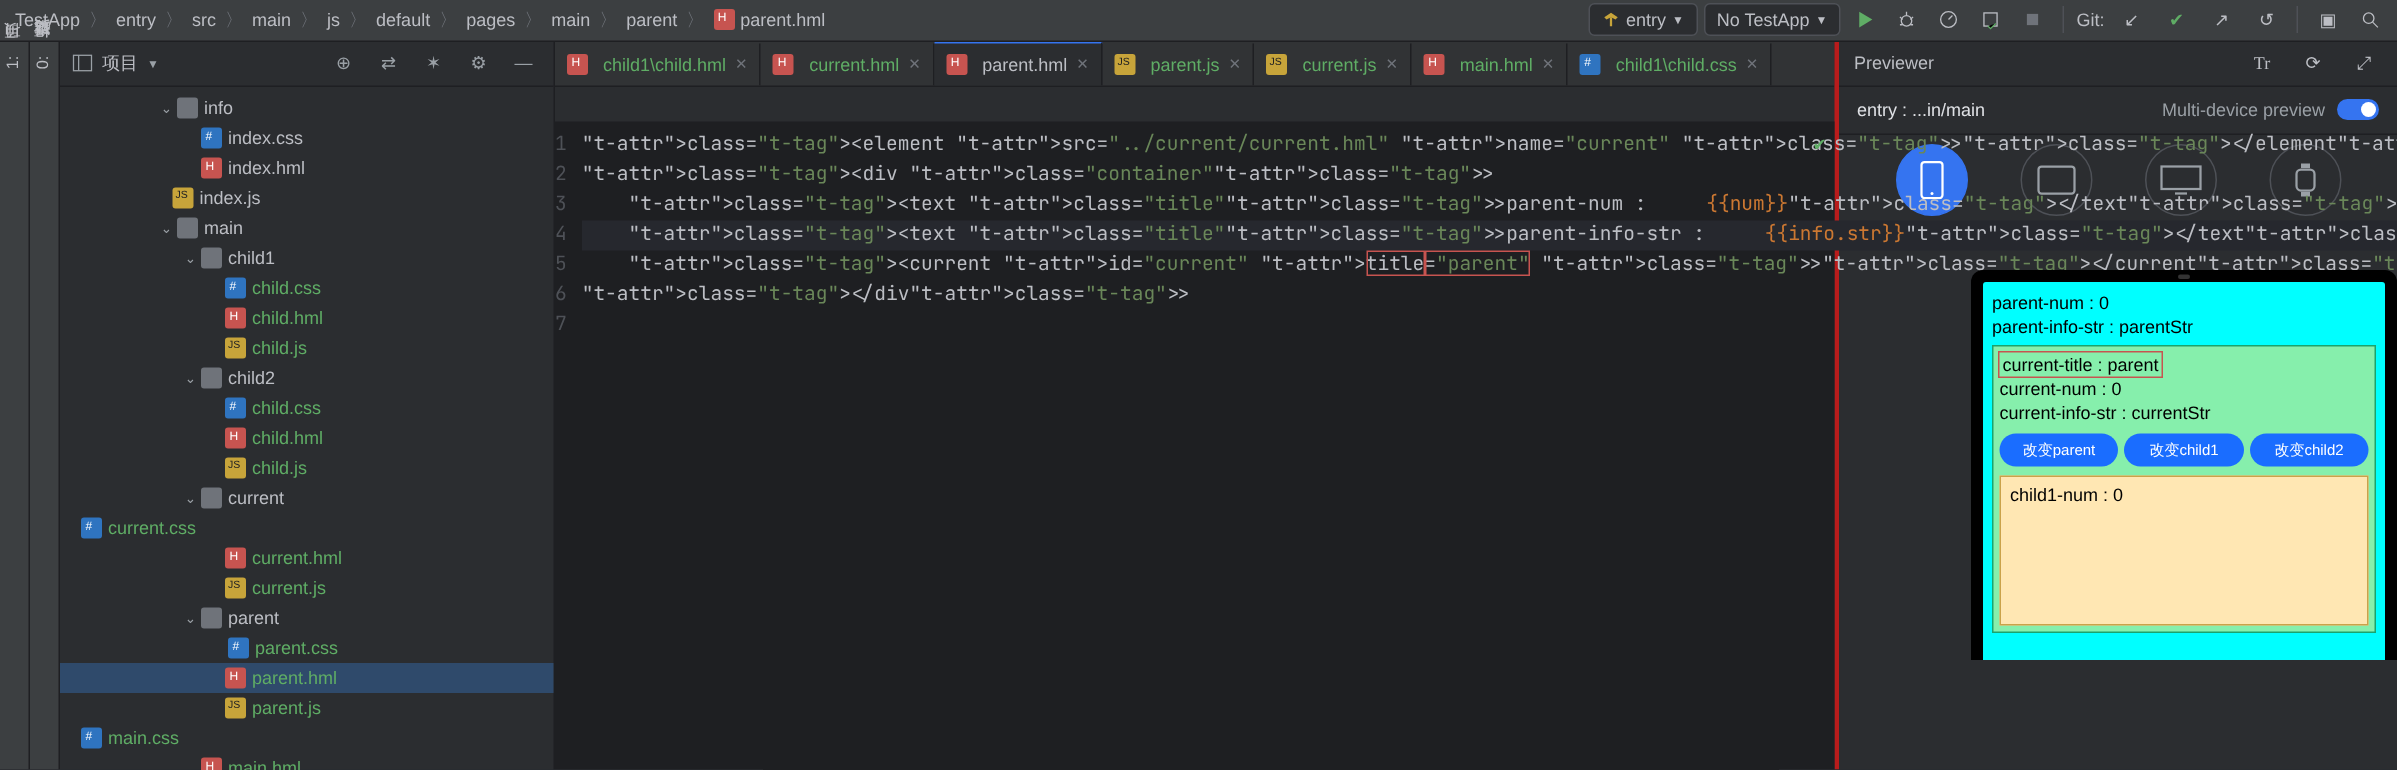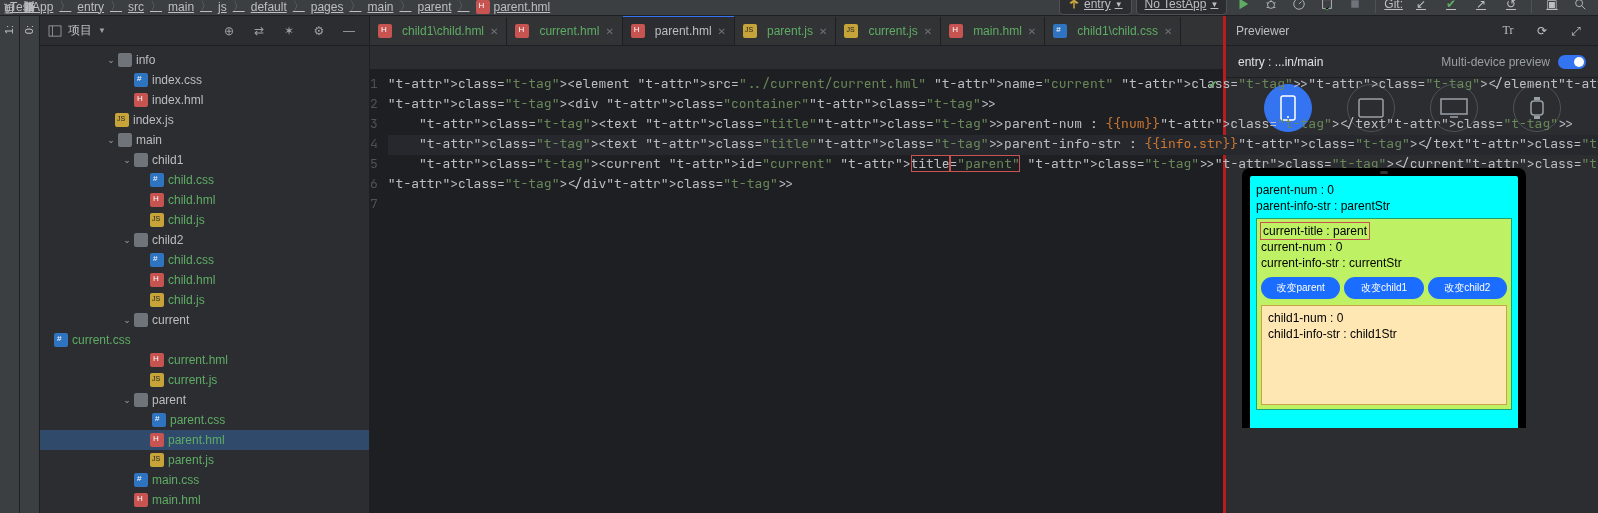--- a/index.html
+++ b/index.html
@@ -9,27 +9,26 @@
     background: #2b2d30;
     color: #bcbec4;
     width: 1598px;
     height: 513px;
     overflow: hidden;
     display: flex;
     flex-direction: column;
   }
   
   .topbar {
-    height: 16px;
+    height: 28px;
     display: flex;
-    align-items: flex-end;
+    align-items: center;
     background: #3c3f41;
     border-bottom: 1px solid #1e1f22;
     padding: 0 6px;
-    text-decoration: underline;
   }
   .breadcrumbs { flex: 1 1 auto; display: flex; align-items: center; gap: 2px; overflow: hidden; }
   .crumb { color: #bcbec4; padding: 0 4px; white-space: nowrap; display:flex; align-items:center; gap:4px;}
   .crumb-sep { color: #6f737a; }
   .hml-icn { display:inline-block; width:14px; height:14px; background:#c75450; border-radius:2px; position:relative;}
   .hml-icn::after{content:"H"; font-size:8px; color:#fff; position:absolute; left:3px; top:1px;}
   .toolbar-right { display: flex; align-items: center; gap: 4px; }
   .dd, .tbtn {
     height: 22px; display:flex; align-items:center; gap:4px;
     padding: 0 8px; border:1px solid #4e5157; border-radius:4px; color:#bcbec4;
@@ -69,39 +68,39 @@
   .tab { height:28px; display:flex; align-items:center; gap:6px; padding:0 8px; border-right:1px solid #1e1f22; color:#9aa0a6;}
   .tab.active{background:#2b2d30; color:#bcbec4; border-top:2px solid #3574f0; height:30px;}
   .tab .close{color:#6f737a;font-size:10px;}
   .code { flex:1; display:flex; background:#1e1f22; font-family:"JetBrains Mono","Consolas",monospace; font-size:13px; position:relative;}
   .gut { width:40px; text-align:right; color:#4e5157; padding-top:6px; user-select:none;}
   .gut div{height:20px;padding-right:10px;}
   .src{flex:1; padding-top:6px;}
   .src .ln{height:20px; white-space:pre;}
   .ln.hl{background:#26282e;}
   .t-str{color:#6a8759;}
-  .t-mus{color:#cc7832;}
+  .t-mus{color:#cc7832;margin-left:32px;}
   .box-red{outline:1px solid #c75450; outline-offset:-1px;}
   .analysis{position:absolute;right:6px;top:6px;color:#5fad65;}
   
   .pv { width:375px; background:#2b2d30; border-left:3px solid #b91c1c; display:flex; flex-direction:column;}
   .pv-hdr{height:30px;display:flex;align-items:center;justify-content:space-between;padding:0 10px;border-bottom:1px solid #1e1f22;}
   .pv-row2{height:32px;display:flex;align-items:center;justify-content:space-between;padding:0 12px;border-bottom:1px solid #1e1f22;}
   .toggle{width:28px;height:14px;border-radius:7px;background:#3574f0;position:relative;}
   .toggle::after{content:"";position:absolute;right:2px;top:2px;width:10px;height:10px;border-radius:50%;background:#fff;}
   .dev-row{height:60px;display:flex;align-items:center;justify-content:space-around;padding:0 20px;}
   .dev-btn{width:48px;height:48px;border-radius:50%;display:flex;align-items:center;justify-content:center;border:1px solid #4e5157;}
   .dev-btn.on{background:#3574f0;border-color:#3574f0;color:#fff;}
   .dev-dim{height:22px;text-align:center;color:#bcbec4;}
-  .sim{flex:1;display:flex;justify-content:flex-start;padding-top:8px;padding-left:16px;}
+  .sim{flex:1;display:flex;justify-content:flex-end;padding-top:8px;padding-left:16px;}
   .phone{width:284px;height:260px;background:#000;border-radius:8px 8px 0 0;padding:8px 8px 0 8px;position:relative;}
   .phone::before{content:"";position:absolute;top:3px;left:50%;transform:translateX(-50%);width:8px;height:3px;border-radius:2px;background:#333;}
   .screen{width:100%;height:100%;background:#00ffff;border-radius:2px 2px 0 0;padding:6px;font-size:12px;color:#000;overflow:hidden;}
   .screen-line{line-height:16px;}
-  .inner-card{background:#bef264;border:1px solid #1aa36e;padding:4px;margin-top:4px;}
+  .inner-card{background:#86efac;border:1px solid #1aa36e;padding:4px;margin-top:4px;}
   .boxed{outline:1px solid #c75450;display:inline-block;padding:0 2px;}
   .btn-row{display:flex;gap:4px;margin:6px 0;}
   .pill{flex:1;background:#1a6dff;color:#fff;border-radius:12px;text-align:center;font-size:10px;padding:4px 0;}
   .sub-card{background:#ffe7b3;border:1px solid #caa24a;padding:4px 6px;height:100px;}
 </style>
 </head>
 <body>
 
 <div class="topbar">
   <div class="breadcrumbs" id="crumbs">
@@ -331,21 +330,21 @@
         <div class="tn sel" style="padding-left: 96px;">
           <span class="chev"></span>
           <span class="ic ic-hml"></span>
           <span class="lbl green">parent.hml</span>
         </div>
         <div class="tn" style="padding-left: 96px;">
           <span class="chev"></span>
           <span class="ic ic-js"></span>
           <span class="lbl green">parent.js</span>
         </div>
-        <div class="tn" style="padding-left: 80px;">
+        <div class="tn" style="">
           <span class="chev"></span>
           <span class="ic ic-css"></span>
           <span class="lbl green">main.css</span>
         </div>
         <div class="tn" style="padding-left: 80px;">
           <span class="chev"></span>
           <span class="ic ic-hml"></span>
           <span class="lbl green">main.hml</span>
         </div>
       </div>
@@ -464,20 +463,19 @@
             <div class="screen-line"><span class="boxed">current-title : parent</span></div>
             <div class="screen-line">current-num : 0</div>
             <div class="screen-line">current-info-str : currentStr</div>
             <div class="btn-row">
               <div class="pill">改变parent</div>
               <div class="pill">改变child1</div>
               <div class="pill">改变child2</div>
             </div>
             <div class="sub-card">
               <div class="screen-line">child1-num : 0</div>
-              <div class="screen-line">child1-info-str : child1Str</div>
             </div>
           </div>
         </div>
       </div>
     </div>
   </div>
 </div>
 
 </body></html>

